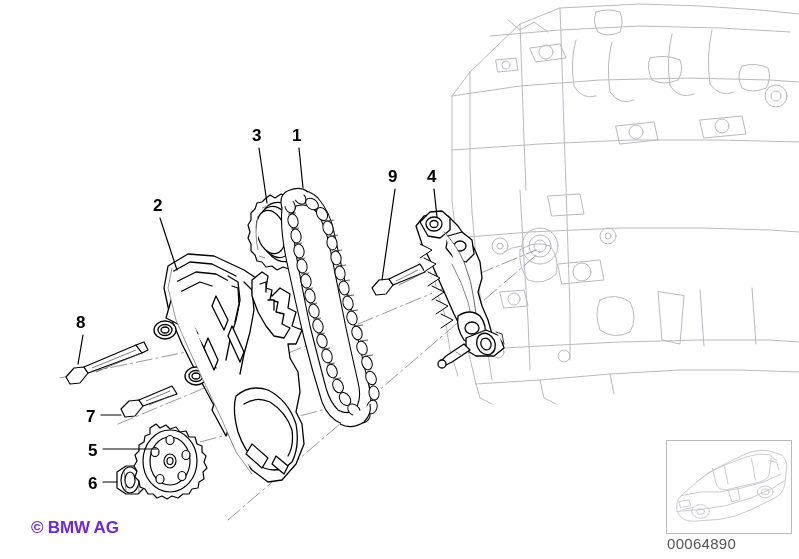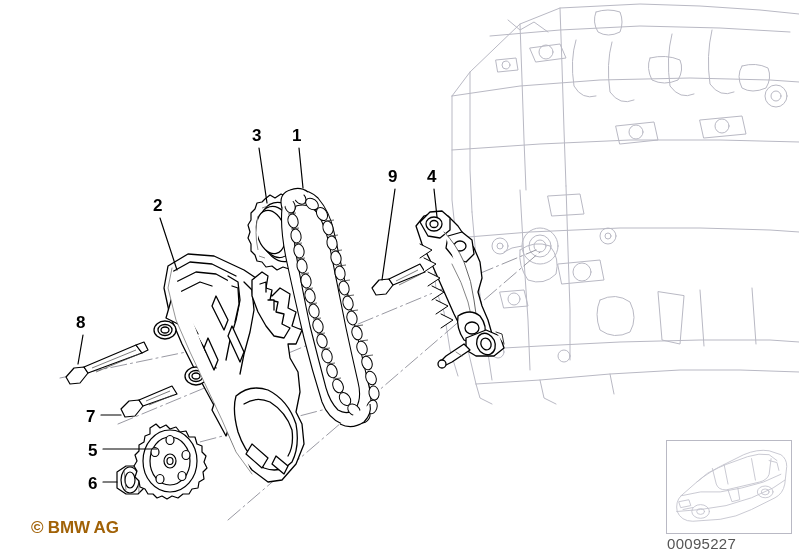--- a/index.html
+++ b/index.html
@@ -30,21 +30,21 @@
     user-select: none;
   }
   #copyright {
     position: absolute;
     left: 31px;
     top: 518px;
     font-family: "Liberation Sans", sans-serif;
     font-size: 17px;
     font-weight: bold;
     letter-spacing: -0.2px;
-    color: #a16207;
+    color: #6d28d9;
     white-space: nowrap;
   }
   #diagram-number {
     position: absolute;
     left: 667px;
     top: 535px;
     font-family: "Liberation Sans", sans-serif;
     font-size: 15px;
     font-weight: normal;
     color: #555555;
@@ -411,15 +411,15 @@
       <ellipse cx="100" cy="52" rx="4" ry="3"></ellipse>
       <path d="M12 62 L22 60 L24 66 L14 68 Z"></path>
       <path d="M16 70 L26 68"></path>
       <path d="M62 50 L66 62 L74 60 L72 48"></path>
       <path d="M104 20 L112 22 L114 30"></path>
     </svg>
   </div>
 
   <div id="copyright">© BMW AG</div>
 
-  <div id="diagram-number">00095227</div>
+  <div id="diagram-number">00064890</div>
 
 </div>
 
 </body></html>

